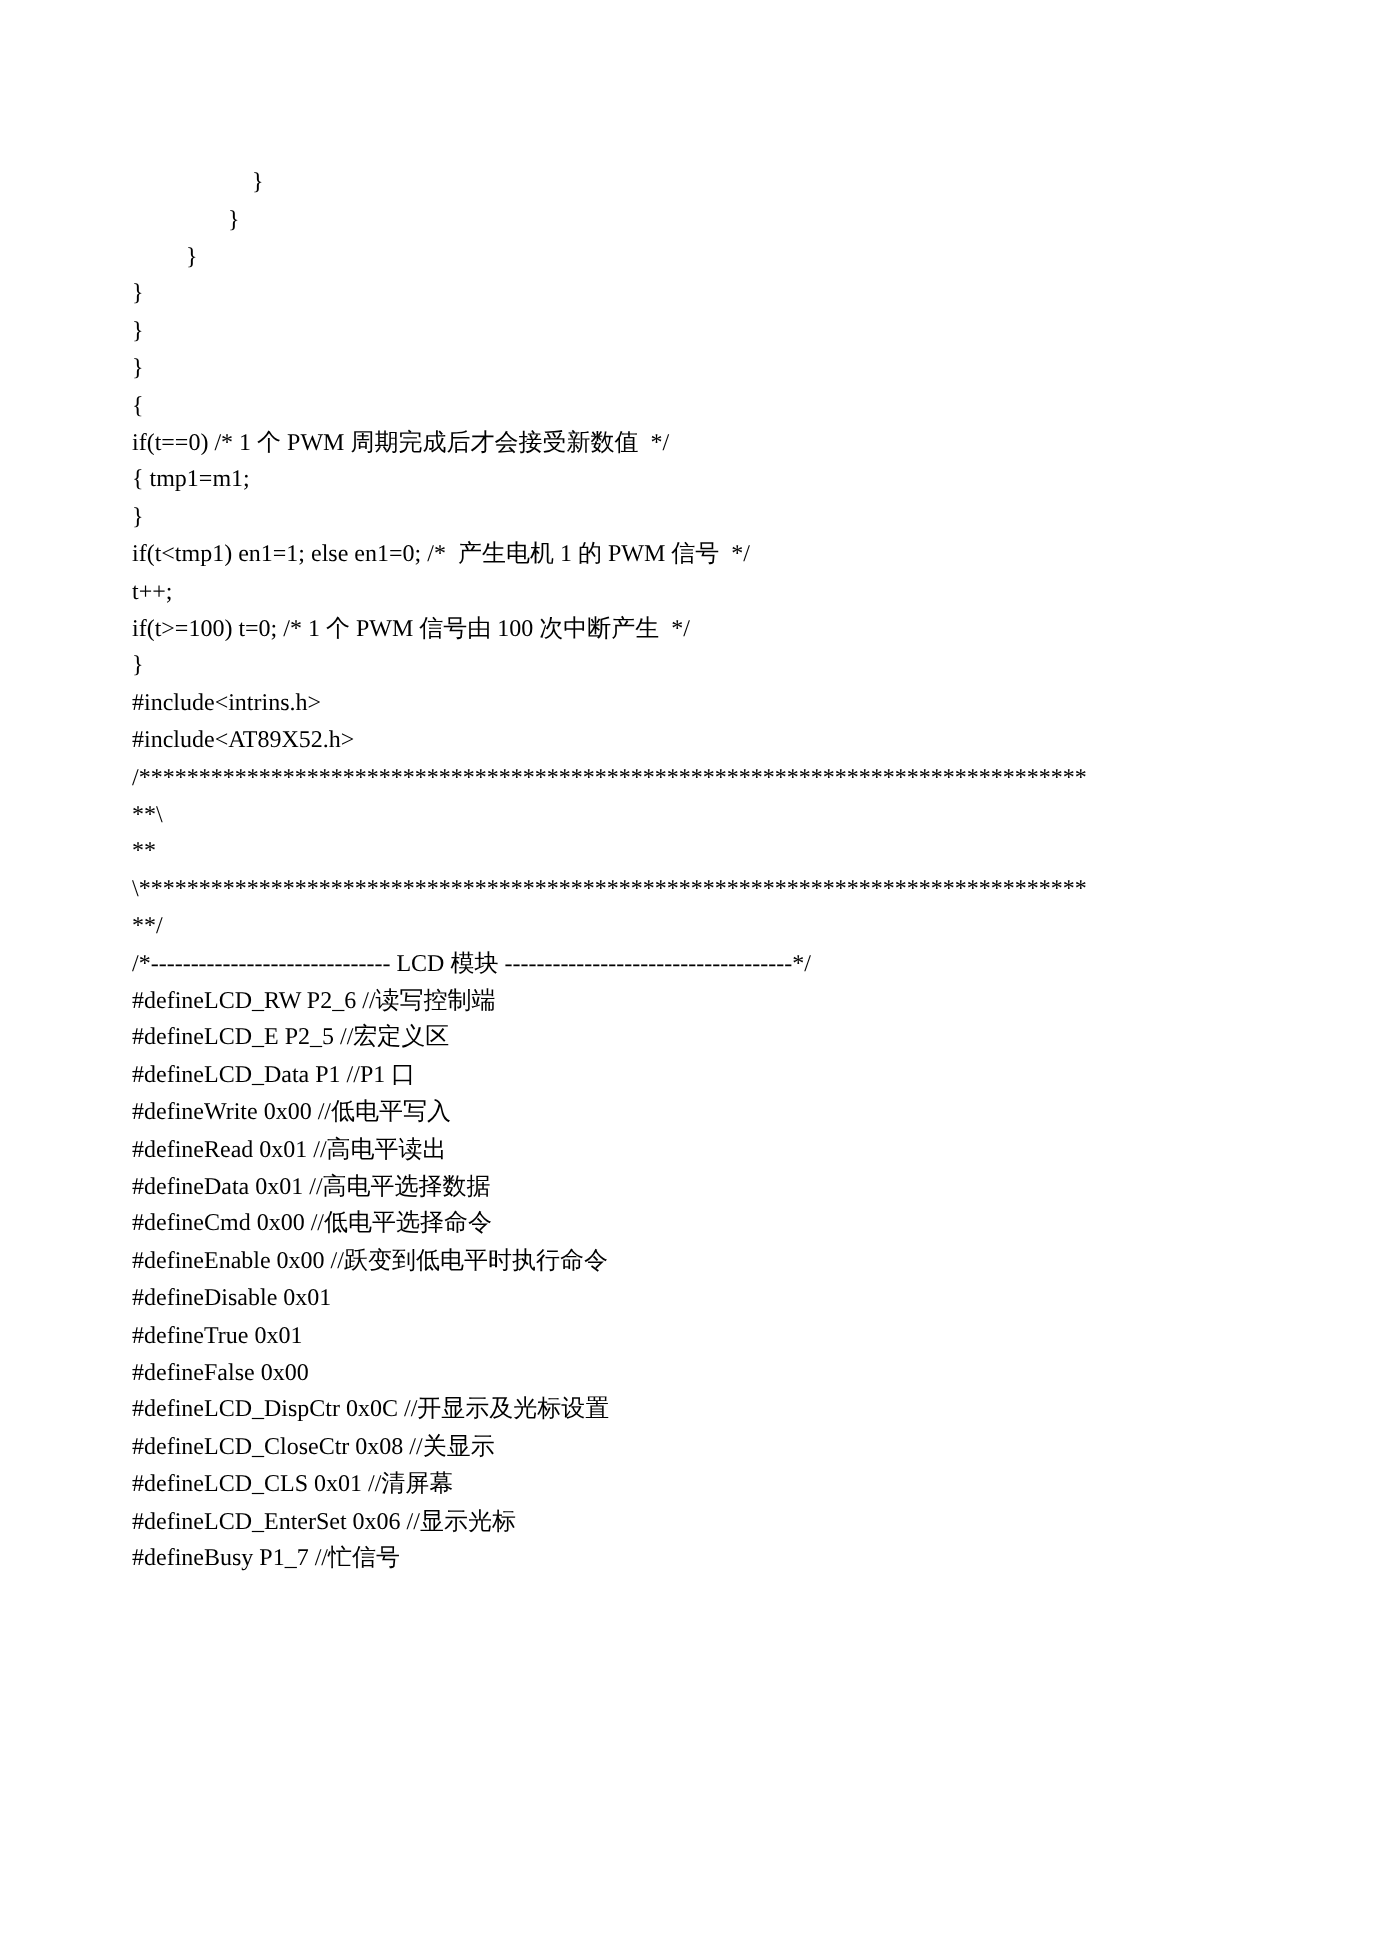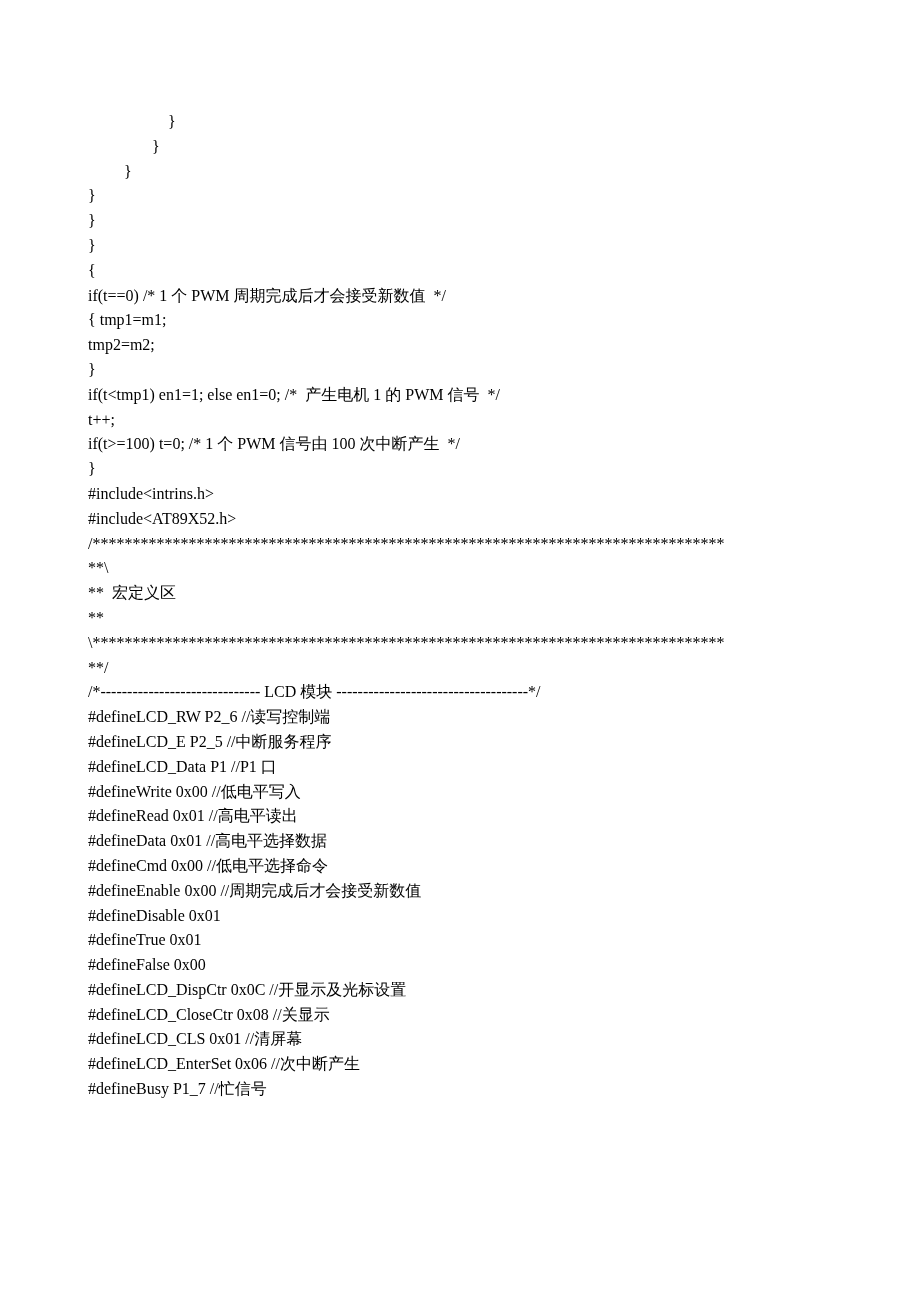--- a/index.html
+++ b/index.html
@@ -28,44 +28,42 @@
 <div class="page">
   <div class="code-line">                    }</div>
   <div class="code-line">                }</div>
   <div class="code-line">         }</div>
   <div class="code-line">}</div>
   <div class="code-line">}</div>
   <div class="code-line">}</div>
   <div class="code-line">{</div>
   <div class="code-line">if(t==0) /* 1 个 PWM 周期完成后才会接受新数值  */</div>
   <div class="code-line">{ tmp1=m1;</div>
-  <div class="code-line">tmp2=m2;</div>
   <div class="code-line">}</div>
   <div class="code-line">if(t&lt;tmp1) en1=1; else en1=0; /*  产生电机 1 的 PWM 信号  */</div>
   <div class="code-line">t++;</div>
   <div class="code-line">if(t&gt;=100) t=0; /* 1 个 PWM 信号由 100 次中断产生  */</div>
   <div class="code-line">}</div>
   <div class="code-line">#include&lt;intrins.h&gt;</div>
   <div class="code-line">#include&lt;AT89X52.h&gt;</div>
   <div class="code-line">/*******************************************************************************</div>
   <div class="code-line">**\</div>
-  <div class="code-line">**  宏定义区</div>
   <div class="code-line">**</div>
   <div class="code-line">\*******************************************************************************</div>
   <div class="code-line">**/</div>
   <div class="code-line">/*------------------------------ LCD 模块 ------------------------------------*/</div>
   <div class="code-line">#defineLCD_RW P2_6 //读写控制端</div>
-  <div class="code-line">#defineLCD_E P2_5 //中断服务程序</div>
+  <div class="code-line">#defineLCD_E P2_5 //宏定义区</div>
   <div class="code-line">#defineLCD_Data P1 //P1 口</div>
   <div class="code-line">#defineWrite 0x00 //低电平写入</div>
   <div class="code-line">#defineRead 0x01 //高电平读出</div>
   <div class="code-line">#defineData 0x01 //高电平选择数据</div>
   <div class="code-line">#defineCmd 0x00 //低电平选择命令</div>
-  <div class="code-line">#defineEnable 0x00 //周期完成后才会接受新数值</div>
+  <div class="code-line">#defineEnable 0x00 //跃变到低电平时执行命令</div>
   <div class="code-line">#defineDisable 0x01</div>
   <div class="code-line">#defineTrue 0x01</div>
   <div class="code-line">#defineFalse 0x00</div>
   <div class="code-line">#defineLCD_DispCtr 0x0C //开显示及光标设置</div>
   <div class="code-line">#defineLCD_CloseCtr 0x08 //关显示</div>
   <div class="code-line">#defineLCD_CLS 0x01 //清屏幕</div>
-  <div class="code-line">#defineLCD_EnterSet 0x06 //次中断产生</div>
+  <div class="code-line">#defineLCD_EnterSet 0x06 //显示光标</div>
   <div class="code-line">#defineBusy P1_7 //忙信号</div>
 </div>
 
 </body></html>

